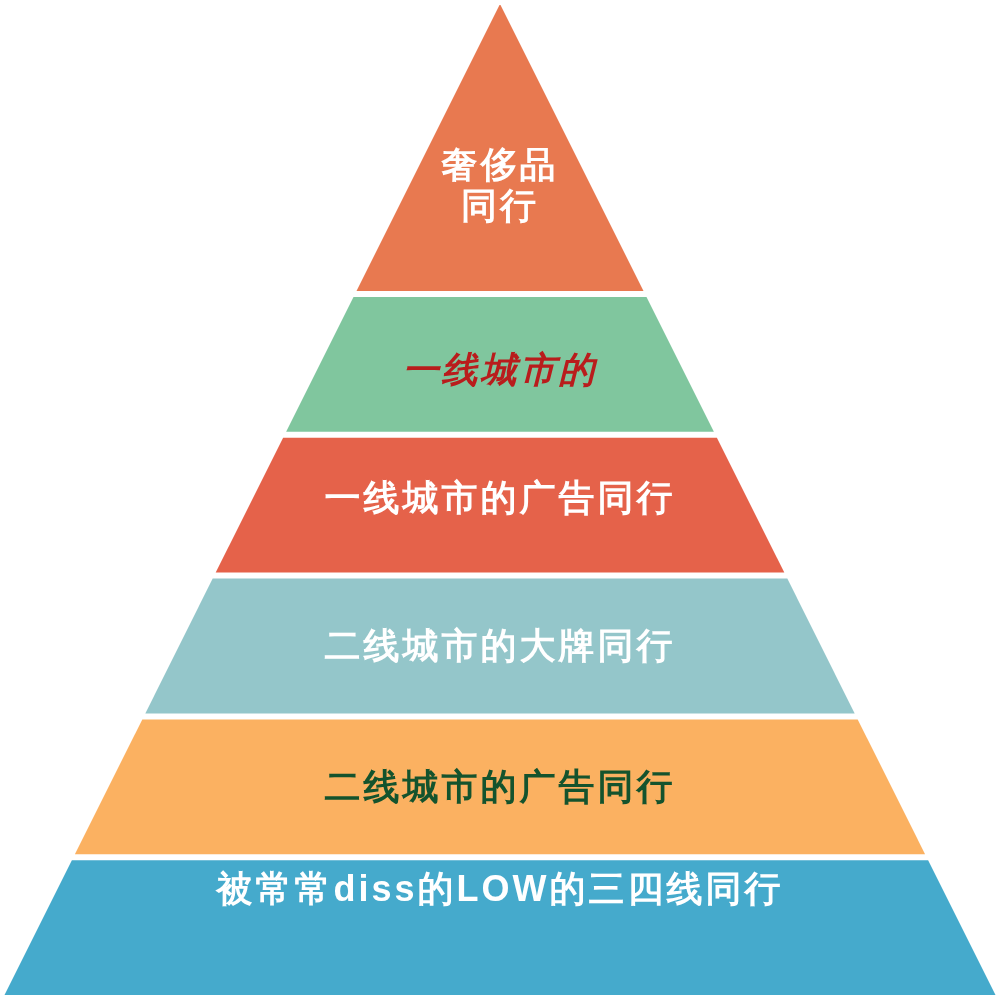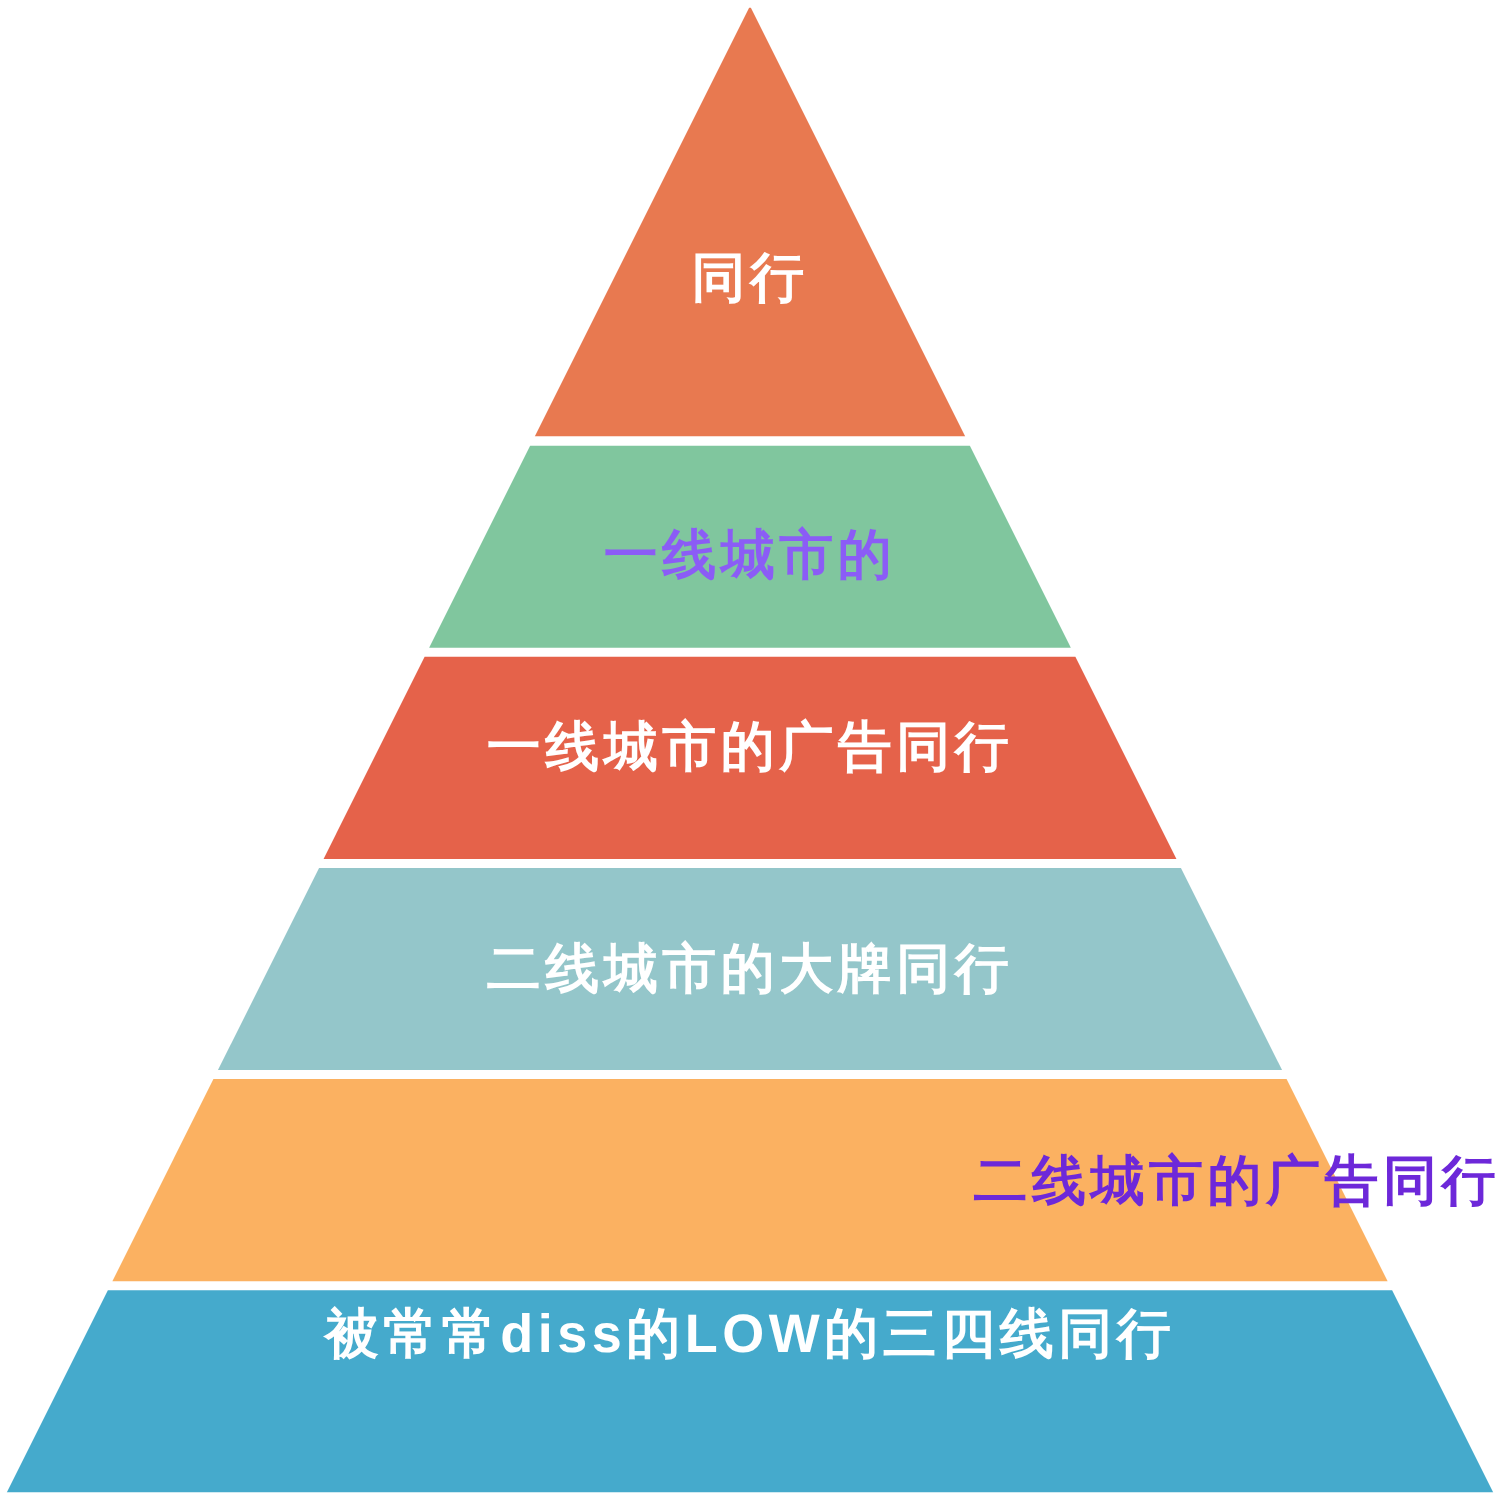--- a/index.html
+++ b/index.html
@@ -38,35 +38,36 @@
     text-align: center;
     pointer-events: none;
   }
 </style>
 </head>
 <body>
 
 <div id="canvas">
     <div class="band" style="background: rgb(232, 121, 80); clip-path: polygon(499.5px 5px, 500.5px 5px, 643.5px 291px, 356.5px 291px);"></div>
     <div class="band-label" style="top: 5px; height: 286px; transform: translateY(37px); color: rgb(255, 255, 255);">
+      <div>奢侈品</div>
       <div>同行</div>
     </div>
     <div class="band" style="background: rgb(128, 198, 158); clip-path: polygon(353.5px 297px, 646.5px 297px, 713.9px 431.8px, 286.1px 431.8px);"></div>
-    <div class="band-label" style="top: 297px; height: 134.8px; transform: translateY(5px); color: #8b5cf6;">
+    <div class="band-label" style="top: 297px; height: 134.8px; transform: translateY(5px); color: #b91c1c; font-style: italic;">
       <div>一线城市的</div>
     </div>
     <div class="band" style="background: rgb(229, 98, 74); clip-path: polygon(283.1px 437.8px, 716.9px 437.8px, 784.3px 572.6px, 215.7px 572.6px);"></div>
     <div class="band-label" style="top: 437.8px; height: 120px; transform: translateY(0px); color: rgb(255, 255, 255);">
       <div>一线城市的广告同行</div>
     </div>
     <div class="band" style="background: rgb(148, 198, 202); clip-path: polygon(212.7px 578.6px, 787.3px 578.6px, 854.7px 713.4px, 145.3px 713.4px);"></div>
     <div class="band-label" style="top: 578.6px; height: 134.8px; transform: translateY(0px); color: rgb(255, 255, 255); border-radius: 10px;">
       <div>二线城市的大牌同行</div>
     </div>
     <div class="band" style="background: rgb(251, 177, 97); clip-path: polygon(142.3px 719.4px, 857.7px 719.4px, 925.1px 854.2px, 74.9px 854.2px);"></div>
-    <div class="band-label" style="top: 719.4px; height: 134.8px; transform: translateY(0px); color: #6d28d9; align-items: flex-end;">
+    <div class="band-label" style="top: 719.4px; height: 134.8px; transform: translateY(0px); color: #14532d;">
       <div>二线城市的广告同行</div>
     </div>
     <div class="band" style="background: rgb(69, 170, 204); clip-path: polygon(71.9px 860.2px, 928.1px 860.2px, 995.5px 995px, 4.5px 995px);"></div>
     <div class="band-label" style="top: 821px; height: 134.8px; transform: translateY(0px); color: rgb(255, 255, 255);">
       <div>被常常diss的LOW的三四线同行</div>
     </div>
   </div>
 
 </body></html>

